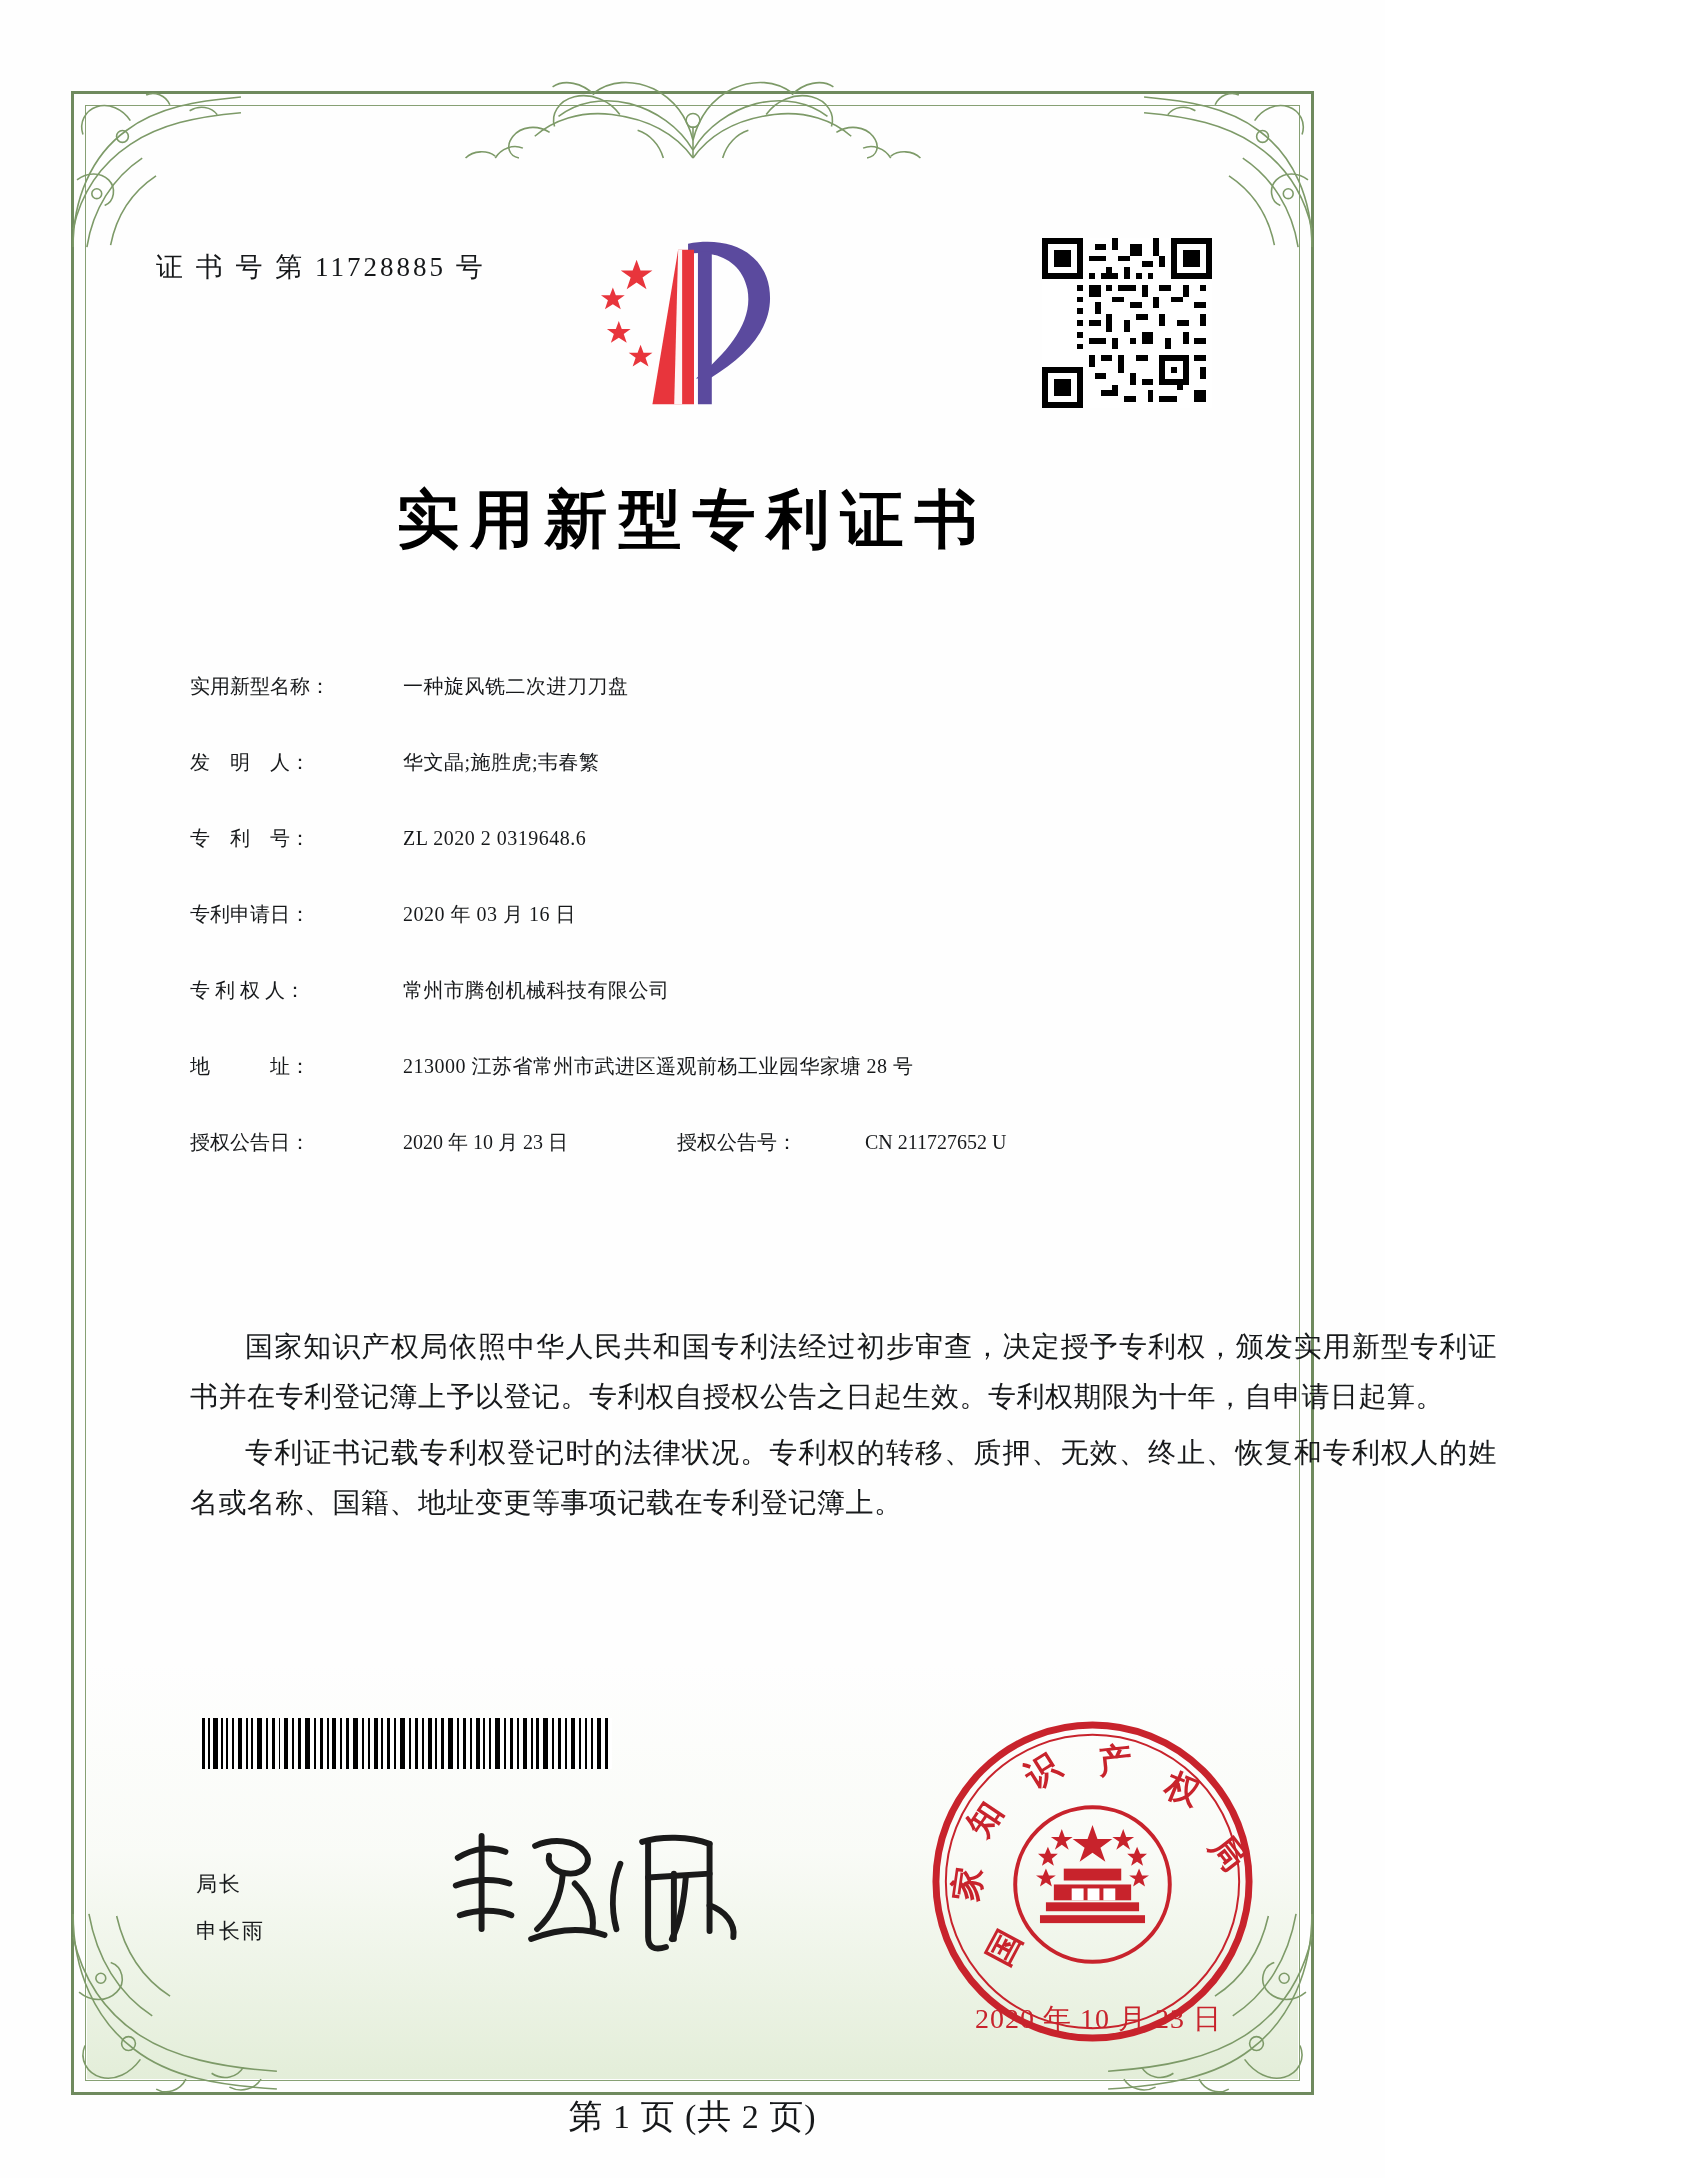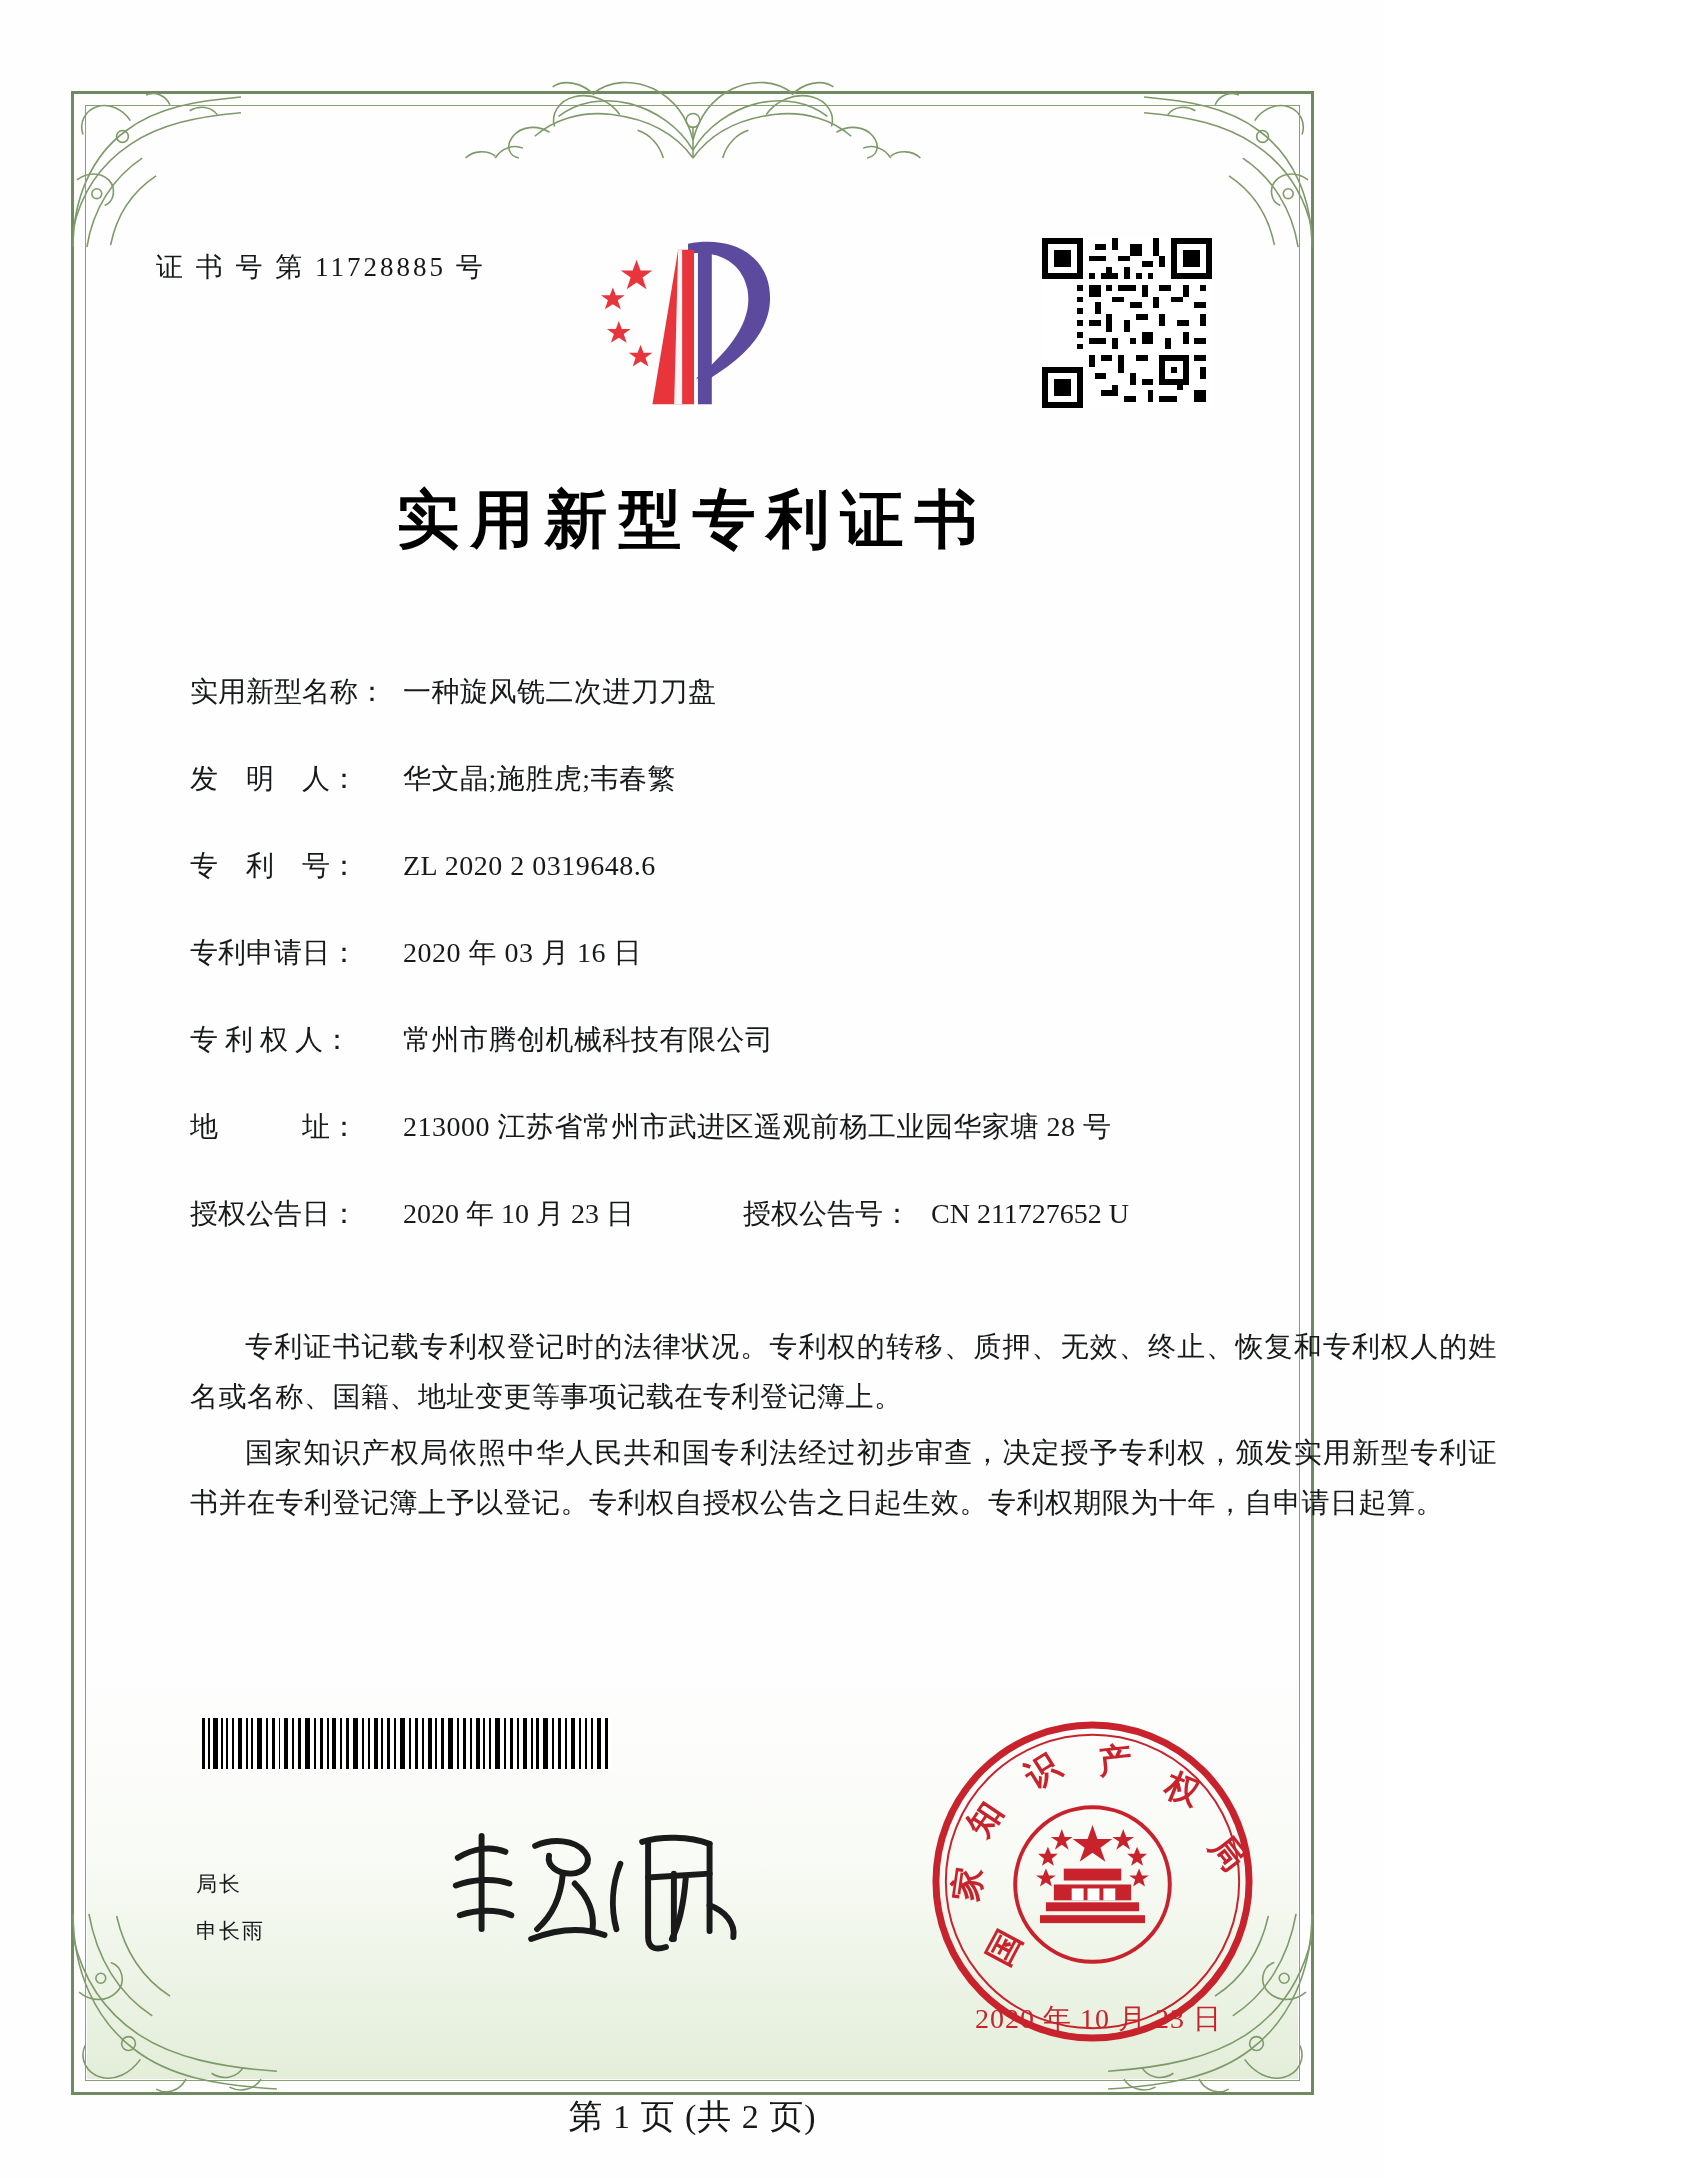--- a/index.html
+++ b/index.html
@@ -118,21 +118,21 @@
   .fields {
     position: absolute;
     left: 190px;
     top: 673px;
     width: 1317px;
   }
   .field-row {
     display: flex;
     align-items: baseline;
     margin-bottom: 49px;
-    font-size: 28px;
+    font-size: 20px;
     color: #17191b;
     white-space: nowrap;
   }
   .field-label {
     width: 213px;
     flex: 0 0 213px;
     letter-spacing: 0px;
   }
   .field-value {
     flex: 1 1 auto;
@@ -473,22 +473,22 @@
     <div class="field-row pair">
       <div class="field-label">授权公告日：</div>
       <div class="pair-second-value">2020 年 10 月 23 日</div>
       <div class="pair-second-label">授权公告号：</div>
       <div class="pair-second-value">CN 211727652 U</div>
     </div>
 
   </div>
 
   <div class="body-text">
+    <p>国家知识产权局依照中华人民共和国专利法经过初步审查，决定授予专利权，颁发实用新型专利证书并在专利登记簿上予以登记。专利权自授权公告之日起生效。专利权期限为十年，自申请日起算。</p>
     <p>专利证书记载专利权登记时的法律状况。专利权的转移、质押、无效、终止、恢复和专利权人的姓名或名称、国籍、地址变更等事项记载在专利登记簿上。</p>
-    <p>国家知识产权局依照中华人民共和国专利法经过初步审查，决定授予专利权，颁发实用新型专利证书并在专利登记簿上予以登记。专利权自授权公告之日起生效。专利权期限为十年，自申请日起算。</p>
   </div>
 
   <div class="barcode">
     <svg viewBox="0 0 420 52" width="416" height="51" shape-rendering="crispEdges">
       <rect width="420" height="52" fill="#ffffff"></rect>
       <g fill="#000000">
         <rect x="2" y="0" width="3" height="52"></rect>
           <rect x="8" y="0" width="2" height="52"></rect>
         <rect x="13" y="0" width="5" height="52"></rect>
           <rect x="21" y="0" width="2" height="52"></rect>

